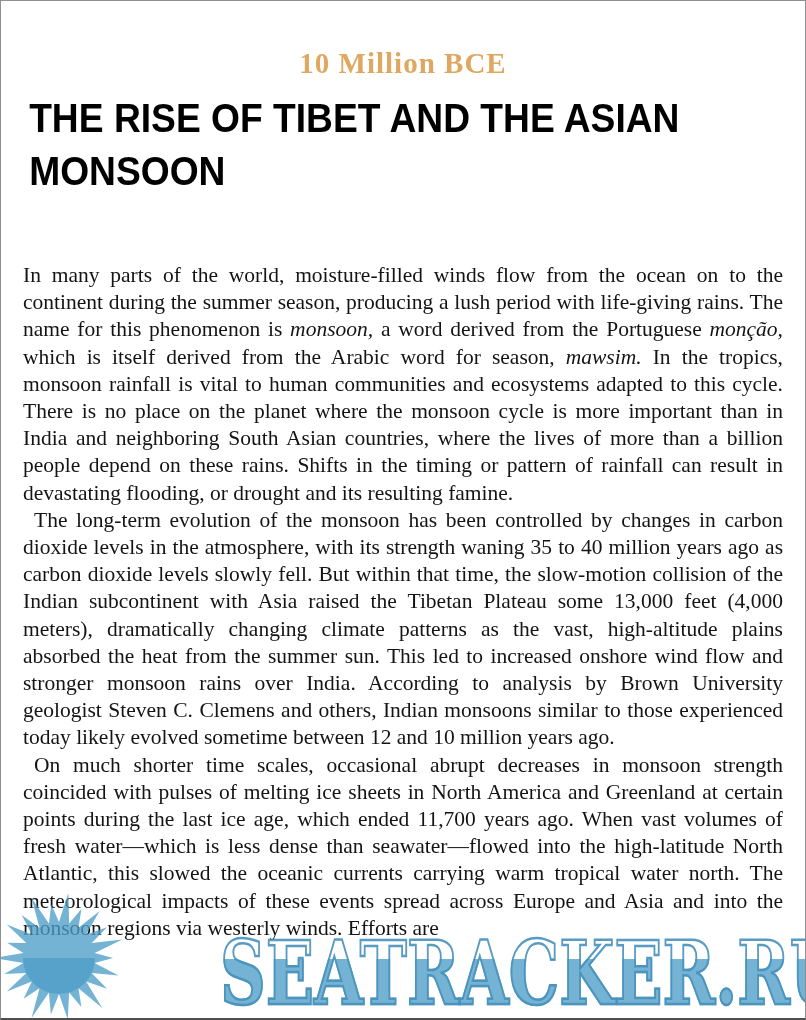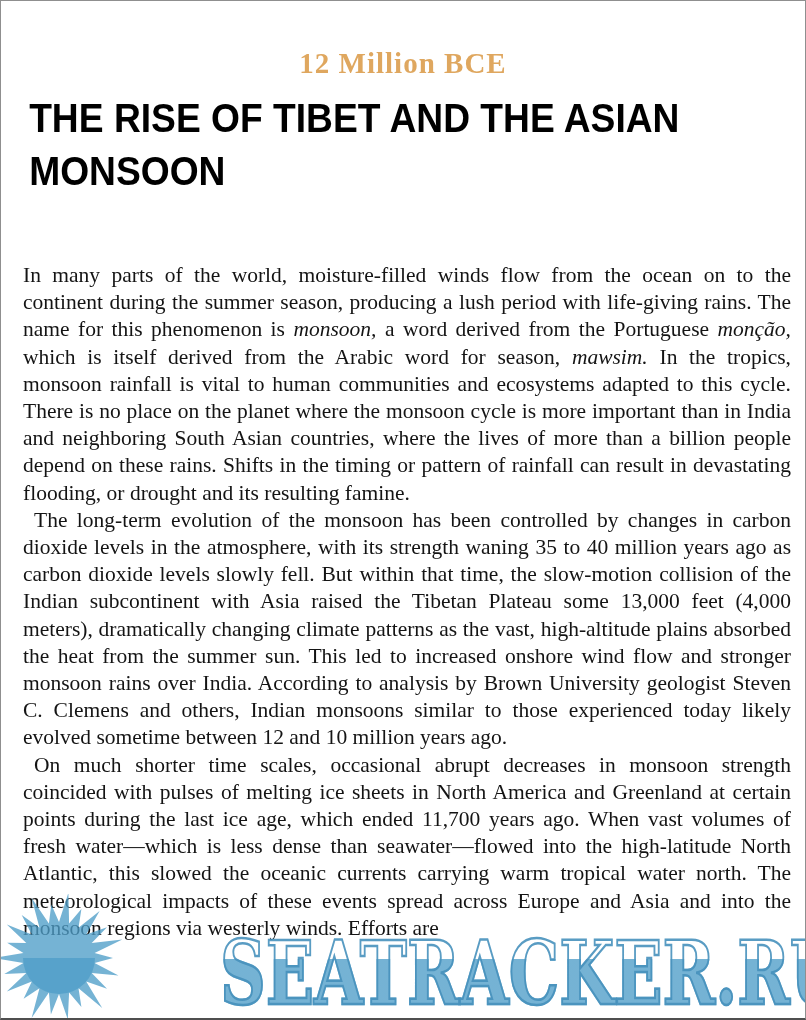--- a/index.html
+++ b/index.html
@@ -39,21 +39,21 @@
   }
   .title-line {
     display: block;
     white-space: nowrap;
     transform: scaleX(0.93);
     transform-origin: 50% 50%;
   }
   .body-text {
     position: relative;
     z-index: 1;
-    margin: 64px 14px 0 22px;
+    margin: 64px 22px 0 22px;
   }
   .para {
     margin: 0;
     text-align: justify;
     font-size: 21.5px;
     line-height: 27.2px;
     color: var(--body-color, #141414);
     hyphens: none;
   }
   .para.indent { text-indent: 11px; }
@@ -92,21 +92,21 @@
     -webkit-background-clip: text;
     background-clip: text;
     -webkit-text-stroke: 2.5px var(--wm-stroke, rgba(71,145,189,0.9));
   }
 </style>
 </head>
 <body>
 
 <div class="page">
 
-  <div class="kicker">12 Million BCE</div>
+  <div class="kicker">10 Million BCE</div>
 
   <h1 class="title">
     <span class="title-line">THE RISE OF TIBET AND THE ASIAN</span>
     <span class="title-line">MONSOON</span>
   </h1>
 
   <div class="body-text">
       <p class="para"><span>In many parts of the world, moisture-filled winds flow from the ocean on to the continent during the summer season, producing a lush period with life-giving rains. The name for this phenomenon is </span><em>monsoon,</em><span> a word derived from the Portuguese </span><em>monção,</em><span> which is itself derived from the Arabic word for season, </span><em>mawsim.</em><span> In the tropics, monsoon rainfall is vital to human communities and ecosystems adapted to this cycle. There is no place on the planet where the monsoon cycle is more important than in India and neighboring South Asian countries, where the lives of more than a billion people depend on these rains. Shifts in the timing or pattern of rainfall can result in devastating flooding, or drought and its resulting famine.</span></p>
       <p class="para indent"><span>The long-term evolution of the monsoon has been controlled by changes in carbon dioxide levels in the atmosphere, with its strength waning 35 to 40 million years ago as carbon dioxide levels slowly fell. But within that time, the slow-motion collision of the Indian subcontinent with Asia raised the Tibetan Plateau some 13,000 feet (4,000 meters), dramatically changing climate patterns as the vast, high-altitude plains absorbed the heat from the summer sun. This led to increased onshore wind flow and stronger monsoon rains over India. According to analysis by Brown University geologist Steven C. Clemens and others, Indian monsoons similar to those experienced today likely evolved sometime between 12 and 10 million years ago.</span></p>
       <p class="para indent"><span>On much shorter time scales, occasional abrupt decreases in monsoon strength coincided with pulses of melting ice sheets in North America and Greenland at certain points during the last ice age, which ended 11,700 years ago. When vast volumes of fresh water—which is less dense than seawater—flowed into the high-latitude North Atlantic, this slowed the oceanic currents carrying warm tropical water north. The meteorological impacts of these events spread across Europe and Asia and into the monsoon regions via westerly winds. Efforts are</span></p>

